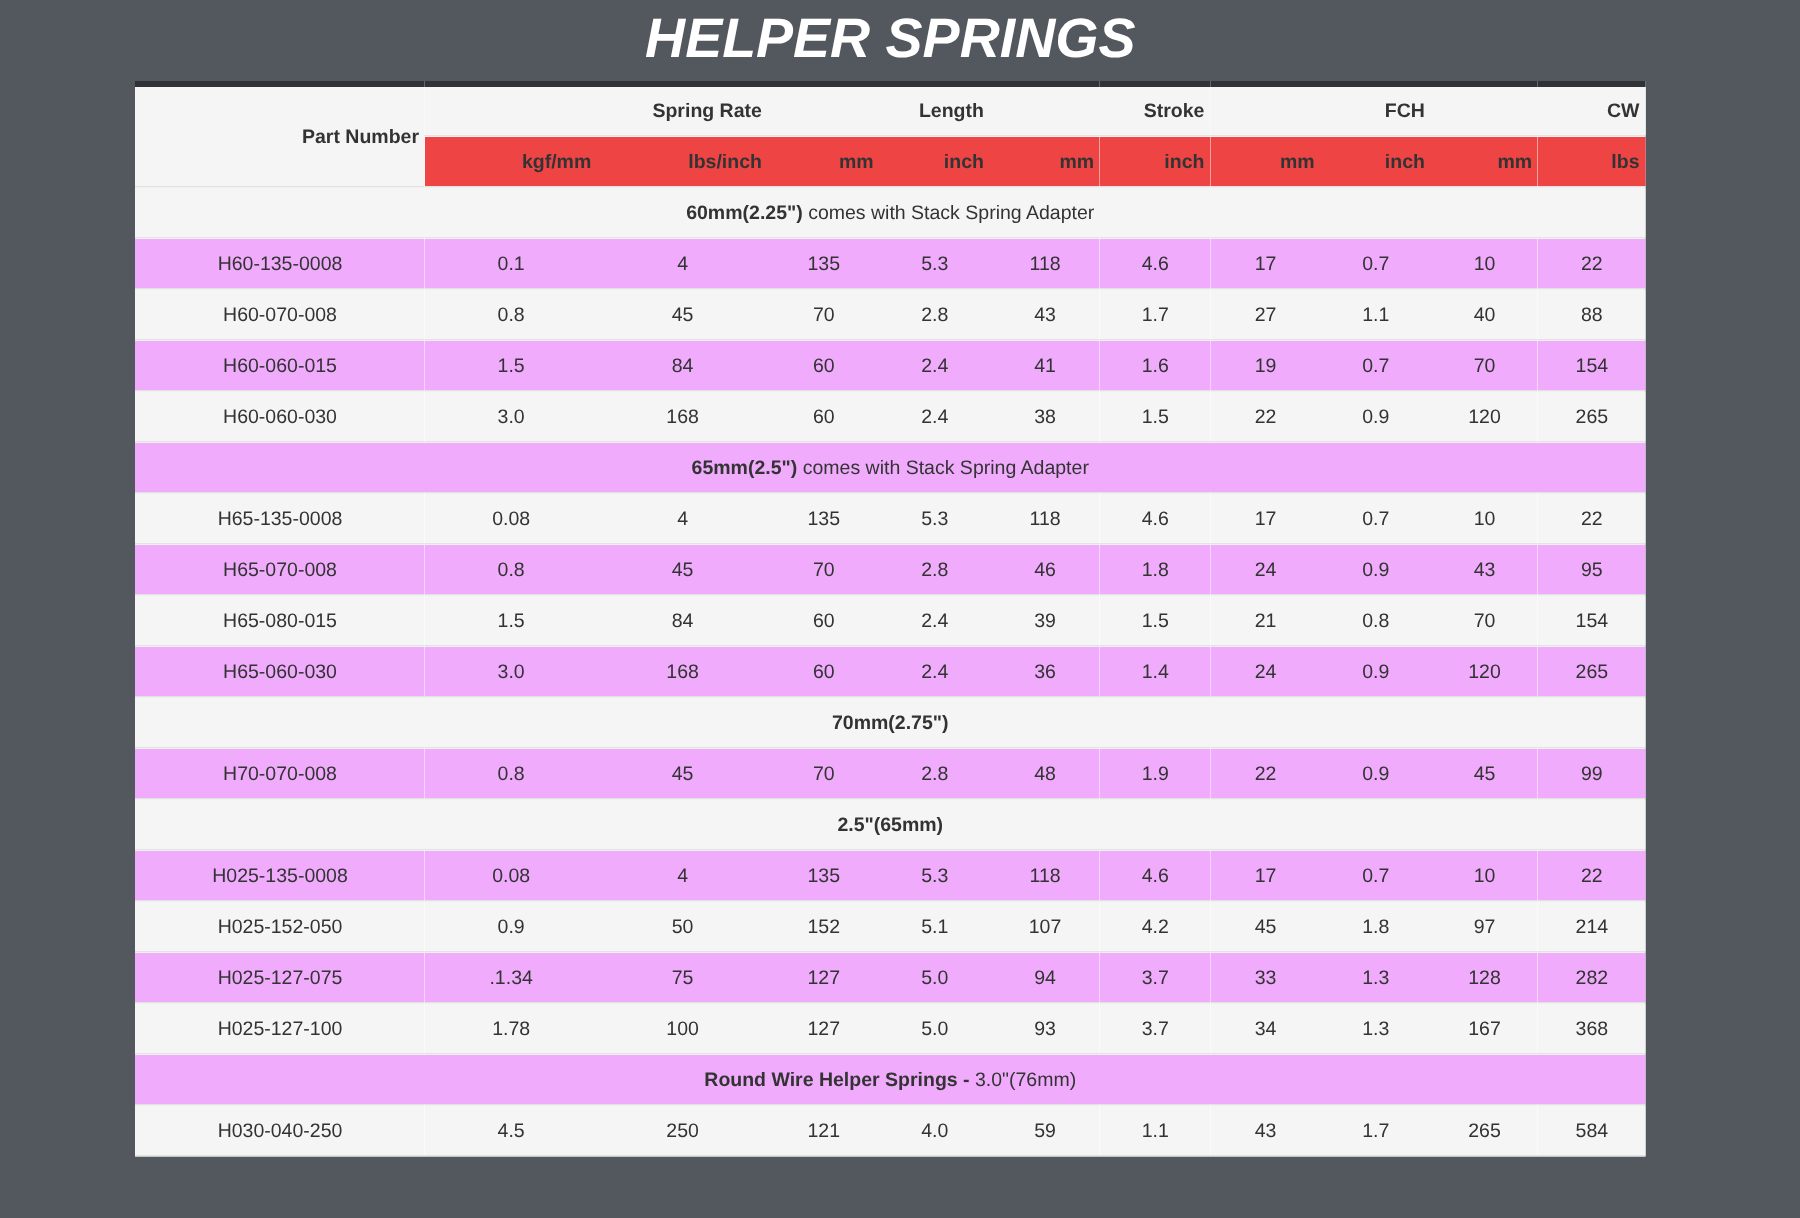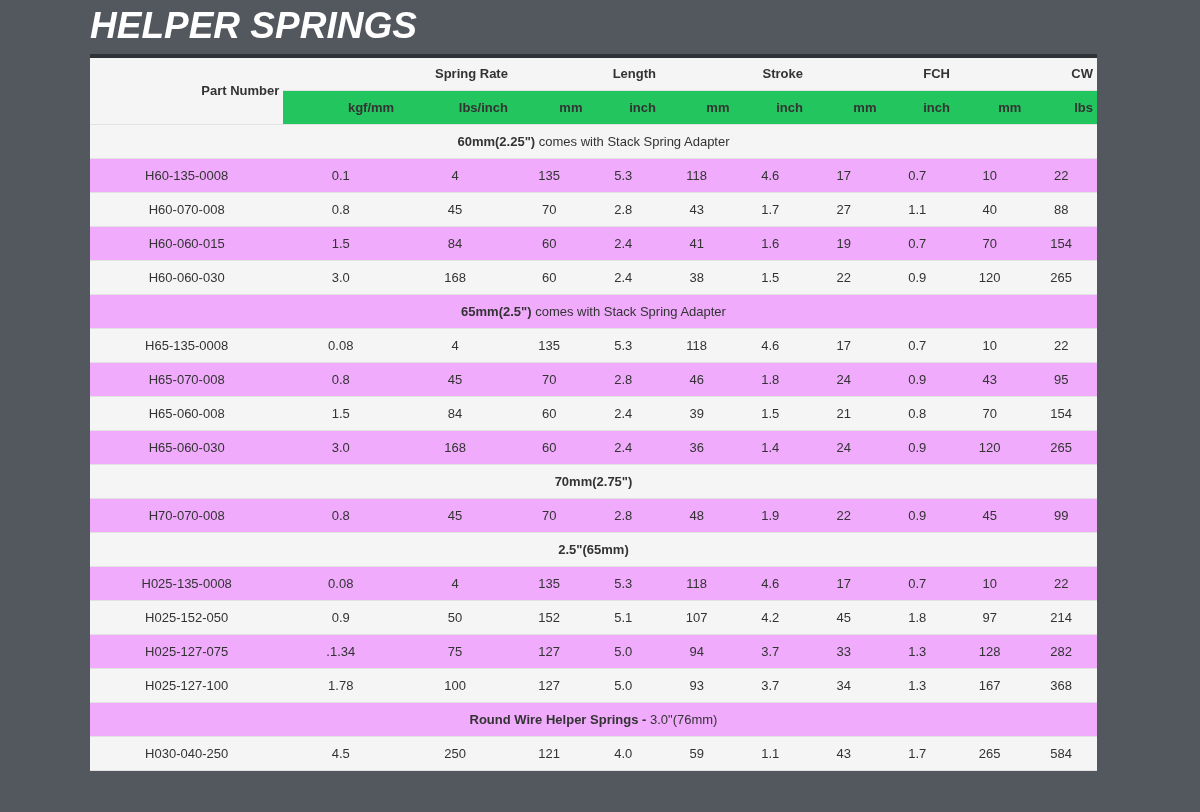--- a/index.html
+++ b/index.html
@@ -13,20 +13,21 @@
   *{box-sizing:border-box;margin:0;padding:0;}
   html,body{width:1200px;height:812px;overflow:hidden;}
   body{
     background:var(--page-bg);
     font-family:"Liberation Sans", sans-serif;
     color:var(--text);
   }
   .title-wrap{
     width:1007px;
     margin:0 0 0 90px;
+    text-align:center;
     padding-top:1px;
     height:54px;
   }
   .page-title{
     color:var(--title);
     font-style:italic;
     font-weight:bold;
     font-size:37px;
     line-height:50px;
     letter-spacing:0px;
@@ -47,21 +48,21 @@
     vertical-align:middle;
     border-bottom:1px solid var(--row-border);
     padding:0 4px;
     overflow:hidden;
     white-space:nowrap;
   }
   thead th{font-weight:bold;color:#333;text-align:right;}
   thead tr.group-row th{background:#ffffff;}
   thead tr.group-row{background:var(--stripe);}
   thead tr.group-row th{background:var(--stripe);}
-  thead tr.unit-row th{background:#22c55e;}
+  thead tr.unit-row th{background:#ef4444;}
   th.pn{background:var(--stripe);}
   tbody tr{background:#f0abfc;}
   tbody tr:nth-child(odd){background:var(--stripe);}
   tr.section-row td{font-size:13px;}
   tr.section-row strong{font-weight:bold;}
 </style>
 </head>
 <body>
 
 <div class="title-wrap">
@@ -183,21 +184,21 @@
         <td>70</td>
         <td>2.8</td>
         <td>46</td>
         <td>1.8</td>
         <td>24</td>
         <td>0.9</td>
         <td>43</td>
         <td>95</td>
       </tr>
       <tr>
-        <td>H65-060-008</td>
+        <td>H65-080-015</td>
         <td>1.5</td>
         <td>84</td>
         <td>60</td>
         <td>2.4</td>
         <td>39</td>
         <td>1.5</td>
         <td>21</td>
         <td>0.8</td>
         <td>70</td>
         <td>154</td>

